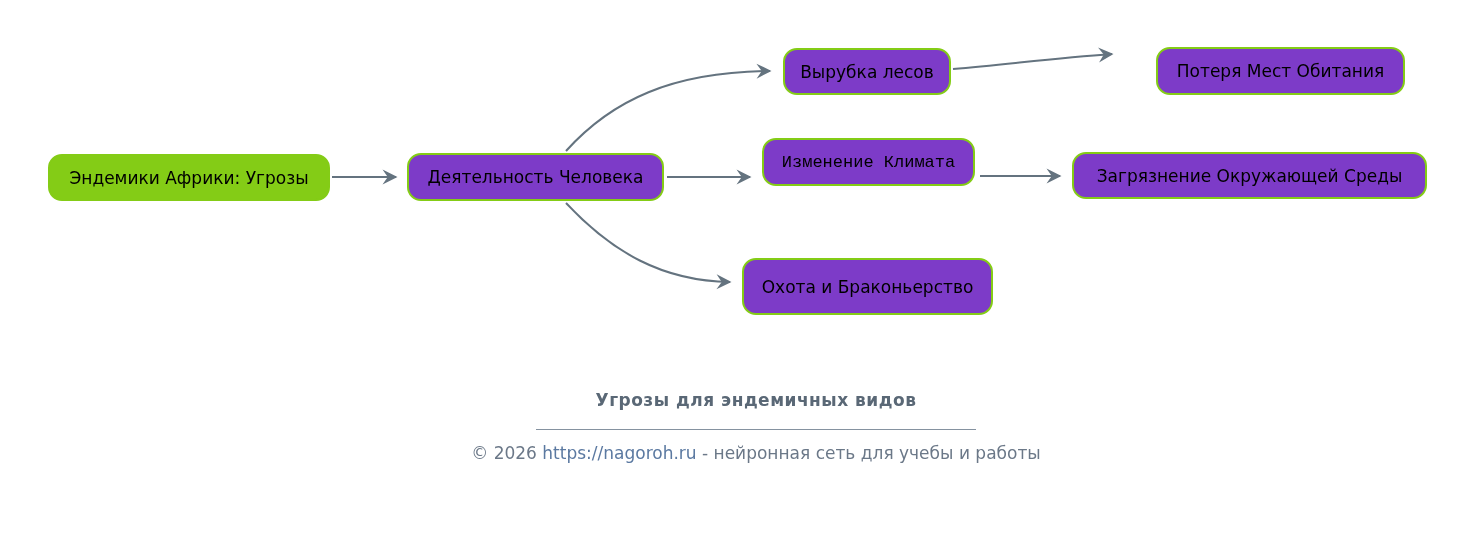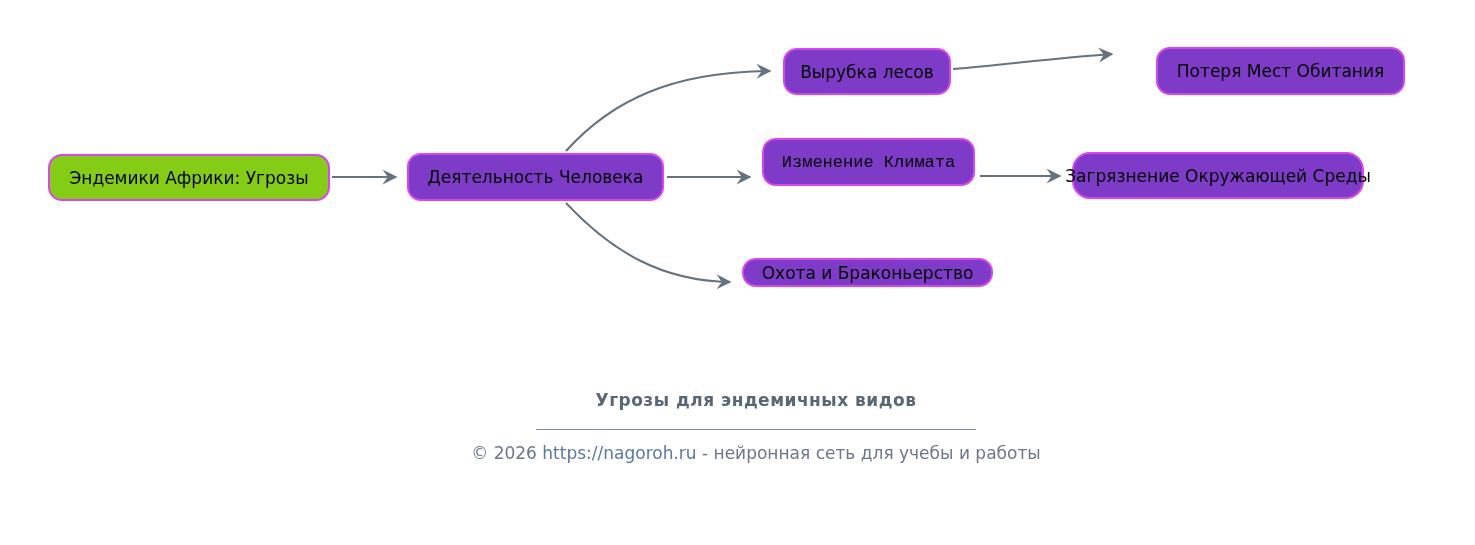--- a/index.html
+++ b/index.html
@@ -10,37 +10,37 @@
     font-family:"DejaVu Sans","Liberation Sans",sans-serif;
     overflow:hidden;
   }
   #edges { position:absolute; left:0; top:0; }
   .edge { stroke:#64737f; stroke-width:2; fill:none; marker-end:url(#arrowhead); }
 
   .node {
     position:absolute;
     box-sizing:border-box;
     display:flex; align-items:center; justify-content:center;
-    border:2px solid #d946ef;
+    border:2px solid #84cc16;
     border-radius:14px;
     font-size:17px;
     color:#000000;
     white-space:nowrap;
     padding:0 10px;
   }
   .node-green  { background:#84cc16; }
   .node-purple { background:#7d3bc8; }
 
   .n-root       { left:48px;   top:154px; width:282px; height:47px; }
   .n-human      { left:407px;  top:153px; width:257px; height:48px; }
   .n-defor      { left:783px;  top:48px;  width:168px; height:47px; }
   .n-habitat    { left:1124px; top:47px;  width:249px; height:48px;margin-left:32px; }
   .n-climate    { left:762px;  top:138px; width:213px; height:48px;font-family:Liberation Mono, monospace; }
-  .n-pollution  { left:1072px; top:152px; width:292px; height:47px;border-radius:18px; }
-  .n-hunting    { left:742px;  top:258px; width:251px; height:29px; }
+  .n-pollution  { left:1072px; top:152px; width:355px; height:47px; }
+  .n-hunting    { left:742px;  top:258px; width:251px; height:57px; }
 
   .caption {
     position:absolute; left:400px; top:390px; width:712px;
     text-align:center;
     font-size:17px; font-weight:bold;
     color:#5a6876; letter-spacing:0.5px;
   }
   .divider {
     position:absolute; left:536px; top:429px; width:440px;
     border-top:1px solid #8592a0; height:0;

